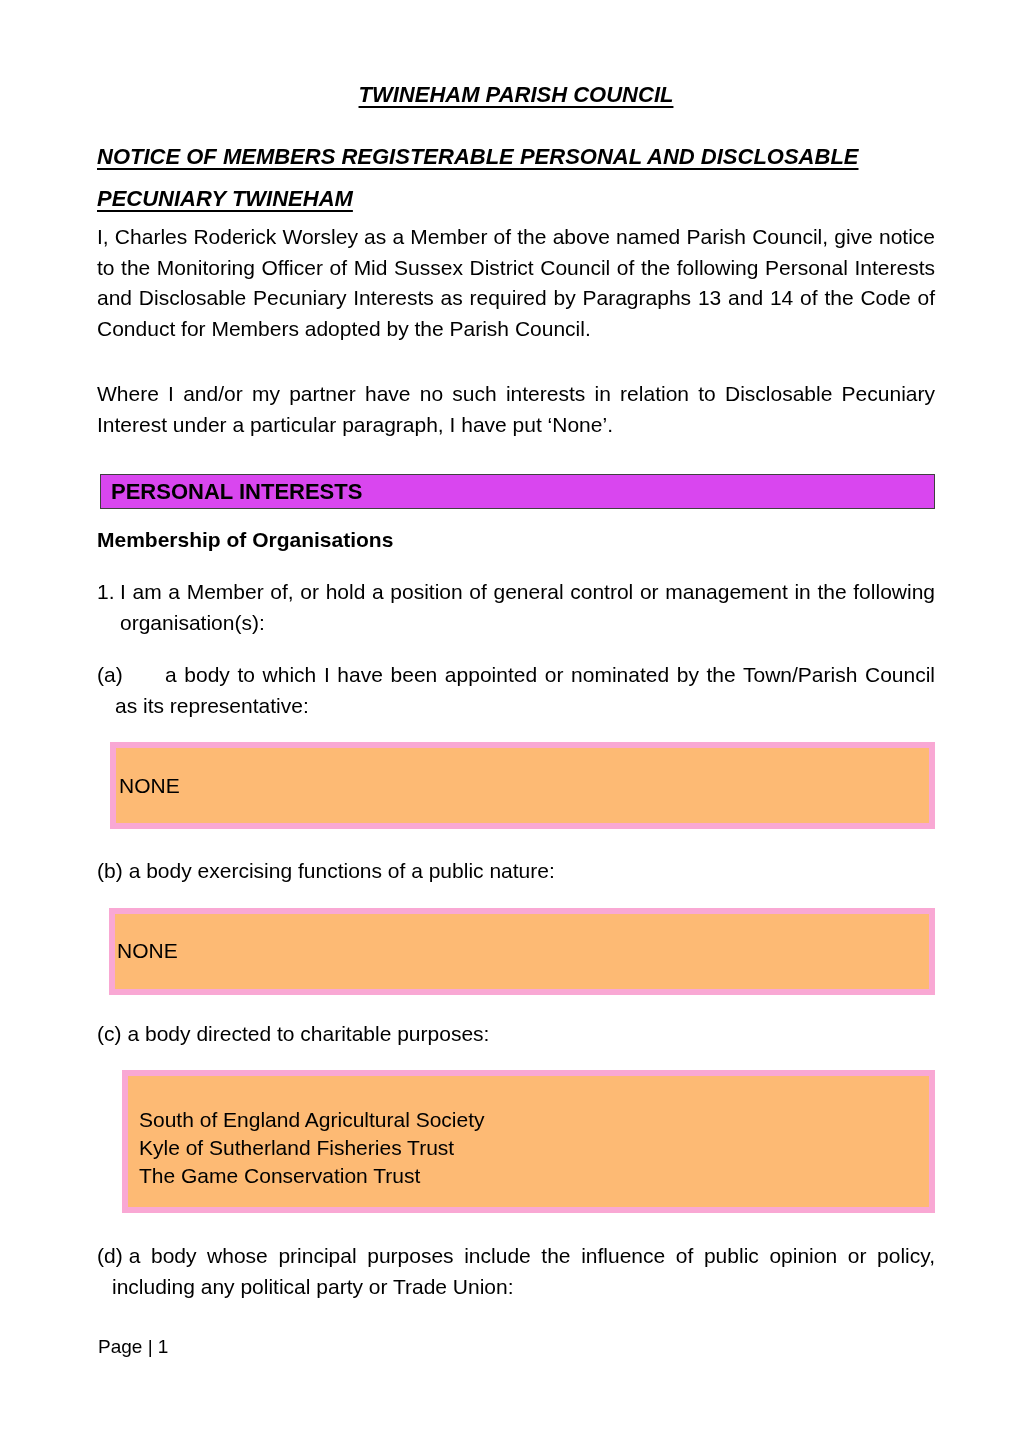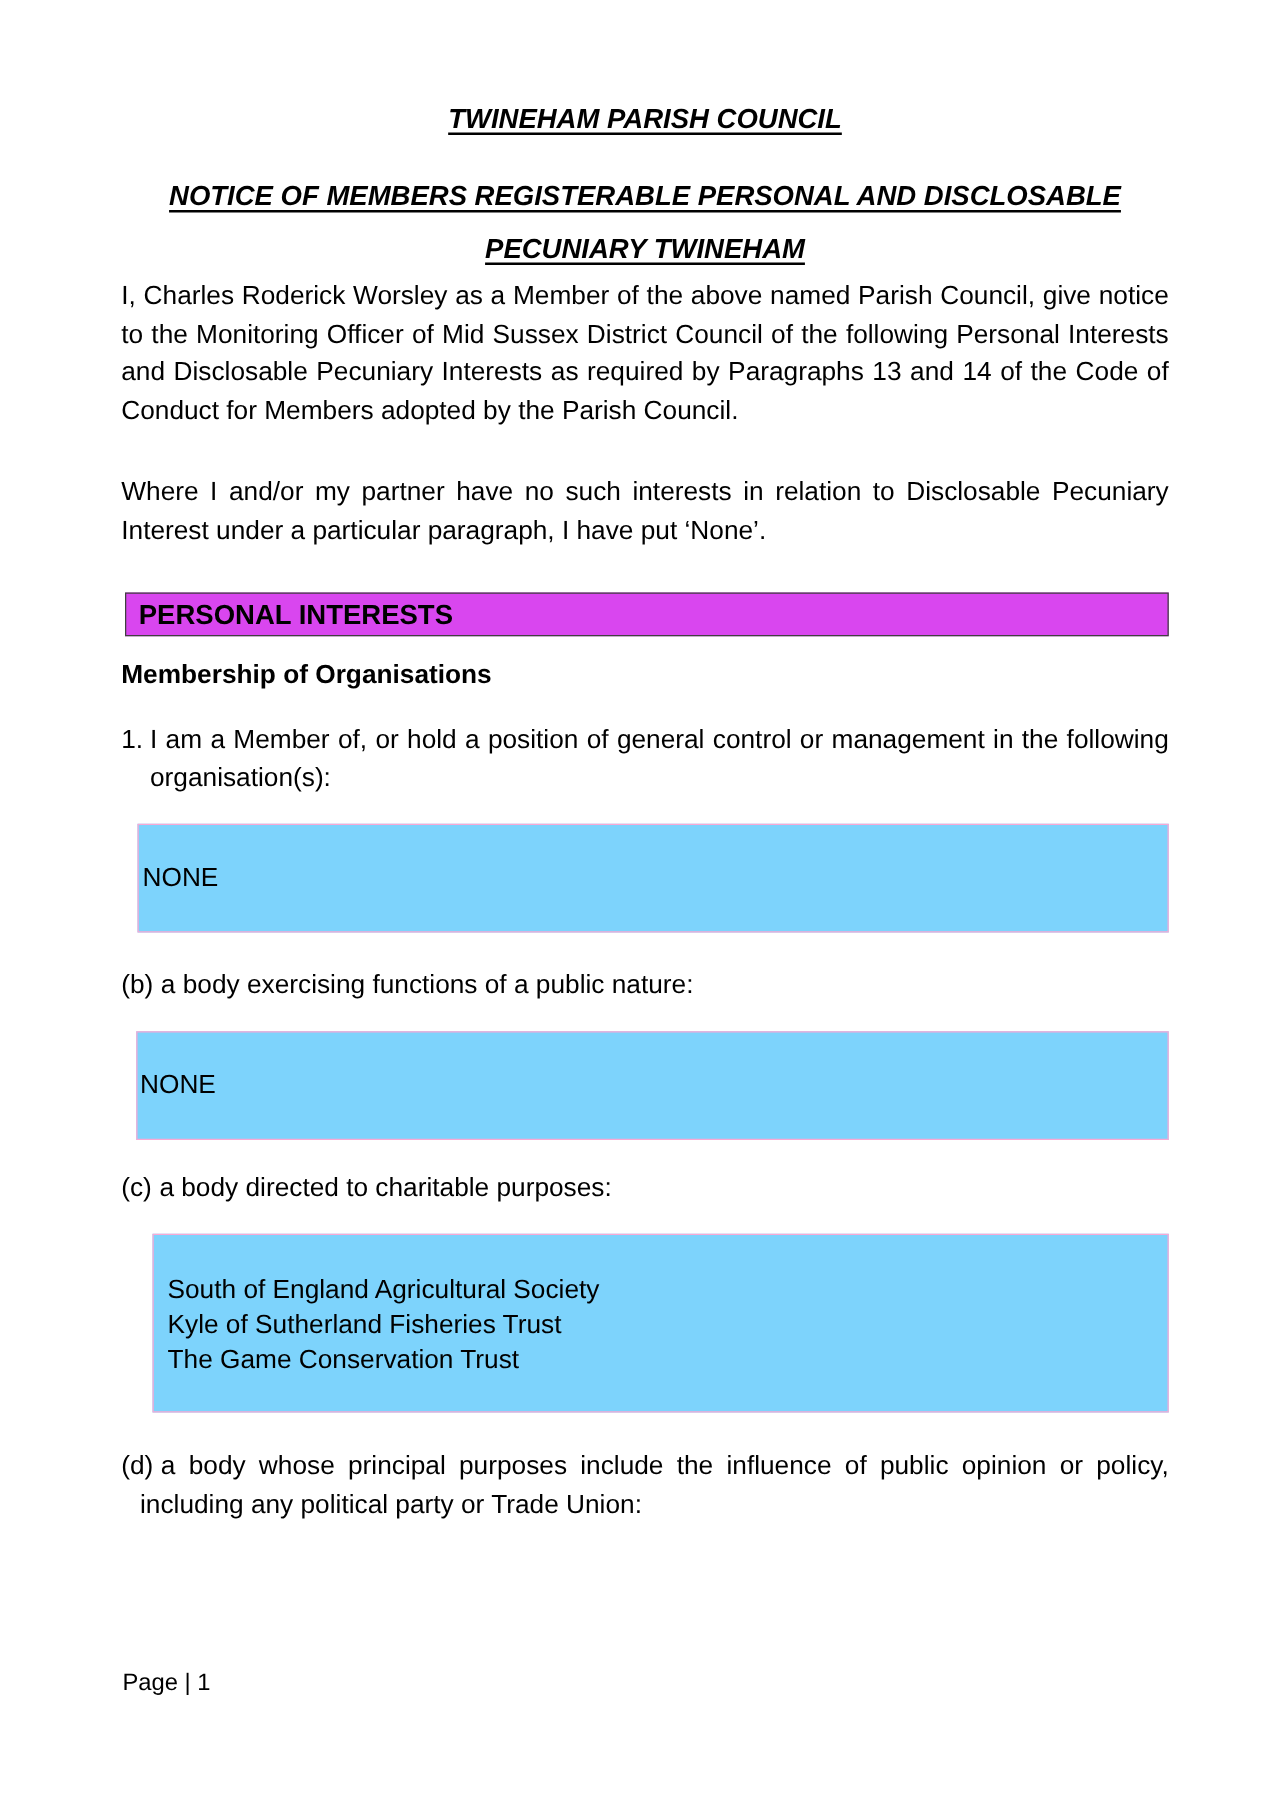--- a/index.html
+++ b/index.html
@@ -15,21 +15,20 @@
   .content { padding: 80px 85px 0 97px; }
 
   .doc-title {
     text-align: center;
     font-weight: bold;
     font-size: 22px;
     line-height: 30px;
   }
   .doc-subtitle {
     margin-top: 26px;
-    text-align: center;
     font-weight: bold;
     font-size: 22px;
     line-height: 42px;
   }
   .doc-title .u, .doc-subtitle .u {
     text-decoration: underline;
     text-decoration-thickness: 2px;
     text-underline-offset: 4px;
     white-space: nowrap;
     font-style: italic;
@@ -76,22 +75,22 @@
   .item-a .lbl { display: inline-block; width: 68px; text-indent: 0; }
   .item-b { margin-top: 27px; }
   .item-b .lbl { margin-right: 6px; }
   .item-c { margin-top: 24px; }
   .item-c .lbl { margin-right: 6px; }
   .item-d { margin-top: 28px; padding-left: 15px; text-indent: -15px; }
   .item-d .lbl { margin-right: 6px; }
 
   .answer-box {
     box-sizing: border-box;
-    border: 1px solid #f9a8d4;
-    background: #7dd3fc;
+    border: 6px solid #f9a8d4;
+    background: #fdba74;
     font-size: 21px;
   }
   .box-a { margin-left: 13px; width: 825px; height: 87px; display: flex; align-items: center; padding-left: 3px; }
   .box-b { margin-left: 12px; width: 826px; height: 87px; display: flex; align-items: center; padding-left: 2px; }
   .box-c { margin-left: 25px; width: 813px; height: 143px; padding: 30px 0 0 11px; line-height: 28px; white-space: pre-line; }
 
   .footer {
     position: absolute;
     left: 98px;
     top: 1334px;
@@ -119,20 +118,21 @@
     <p class="para para-none">Where I and/or my partner have no such interests in relation to Disclosable Pecuniary Interest under a particular paragraph, I have put ‘None’.</p>
 
     <div class="section-header">
       <span>PERSONAL INTERESTS</span>
     </div>
 
     <div class="subsection-heading">Membership of Organisations</div>
 
     <p class="item item-1"><span class="lbl">1.</span><span>I am a Member of, or hold a position of general control or management in the following organisation(s):</span></p>
 
+    <p class="item item-a"><span class="lbl">(a)</span><span>a body to which I have been appointed or nominated by the Town/Parish Council as its representative:</span></p>
 
     <div class="answer-box box-a">
       <span>NONE</span>
     </div>
 
     <p class="item item-b"><span class="lbl">(b)</span><span>a body exercising functions of a public nature:</span></p>
 
     <div class="answer-box box-b">
       <span>NONE</span>
     </div>

